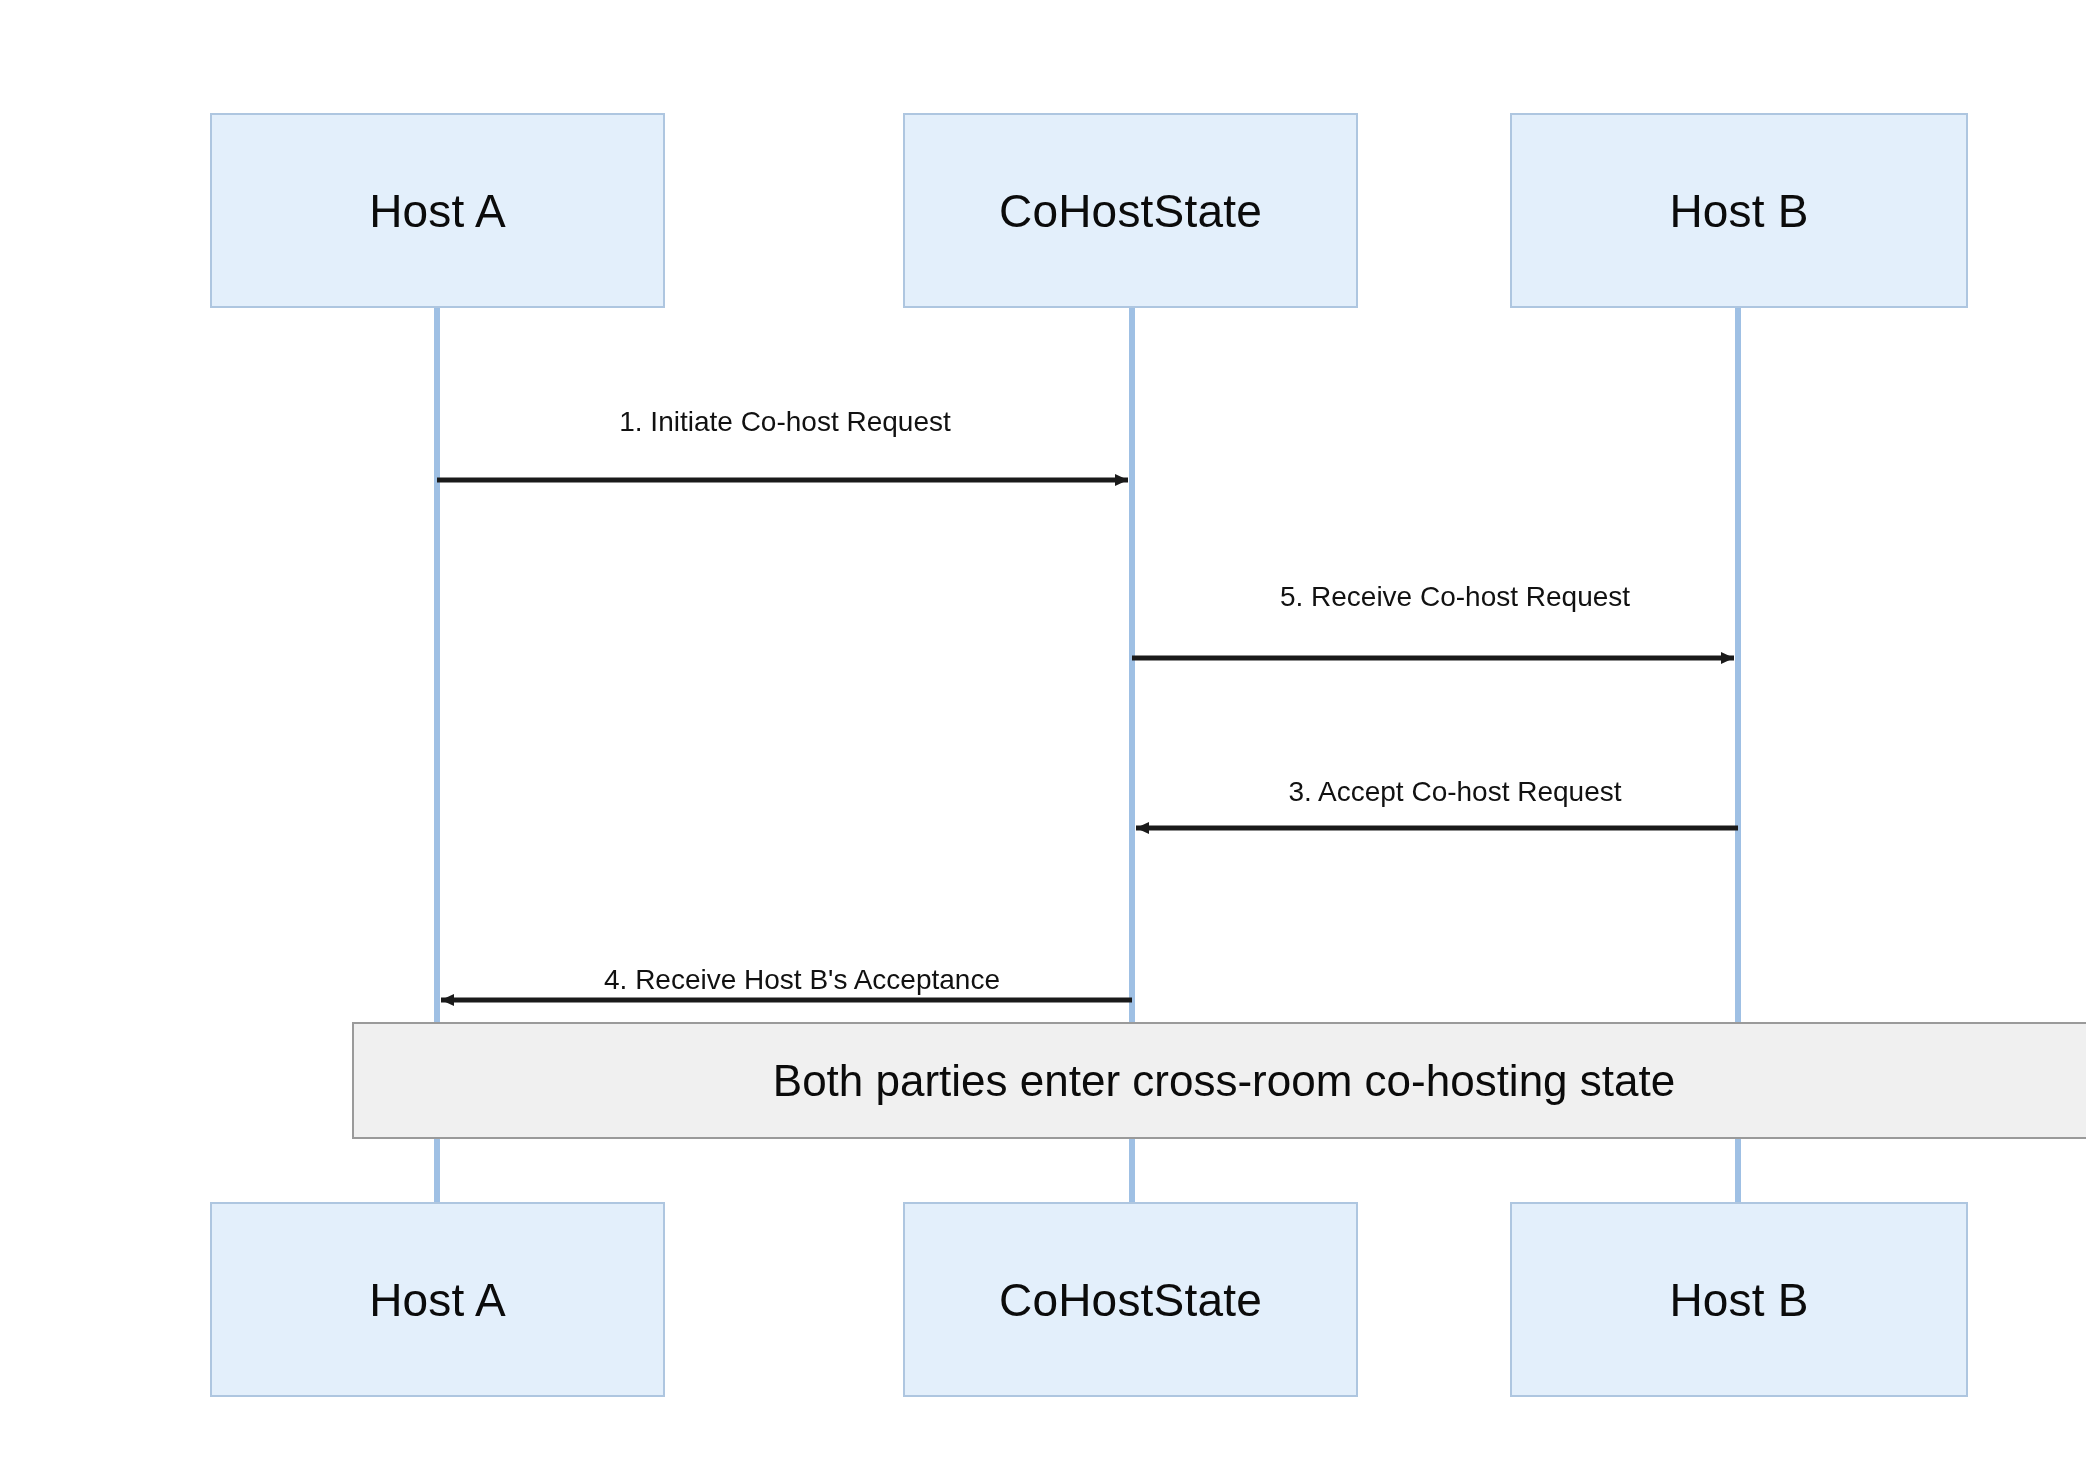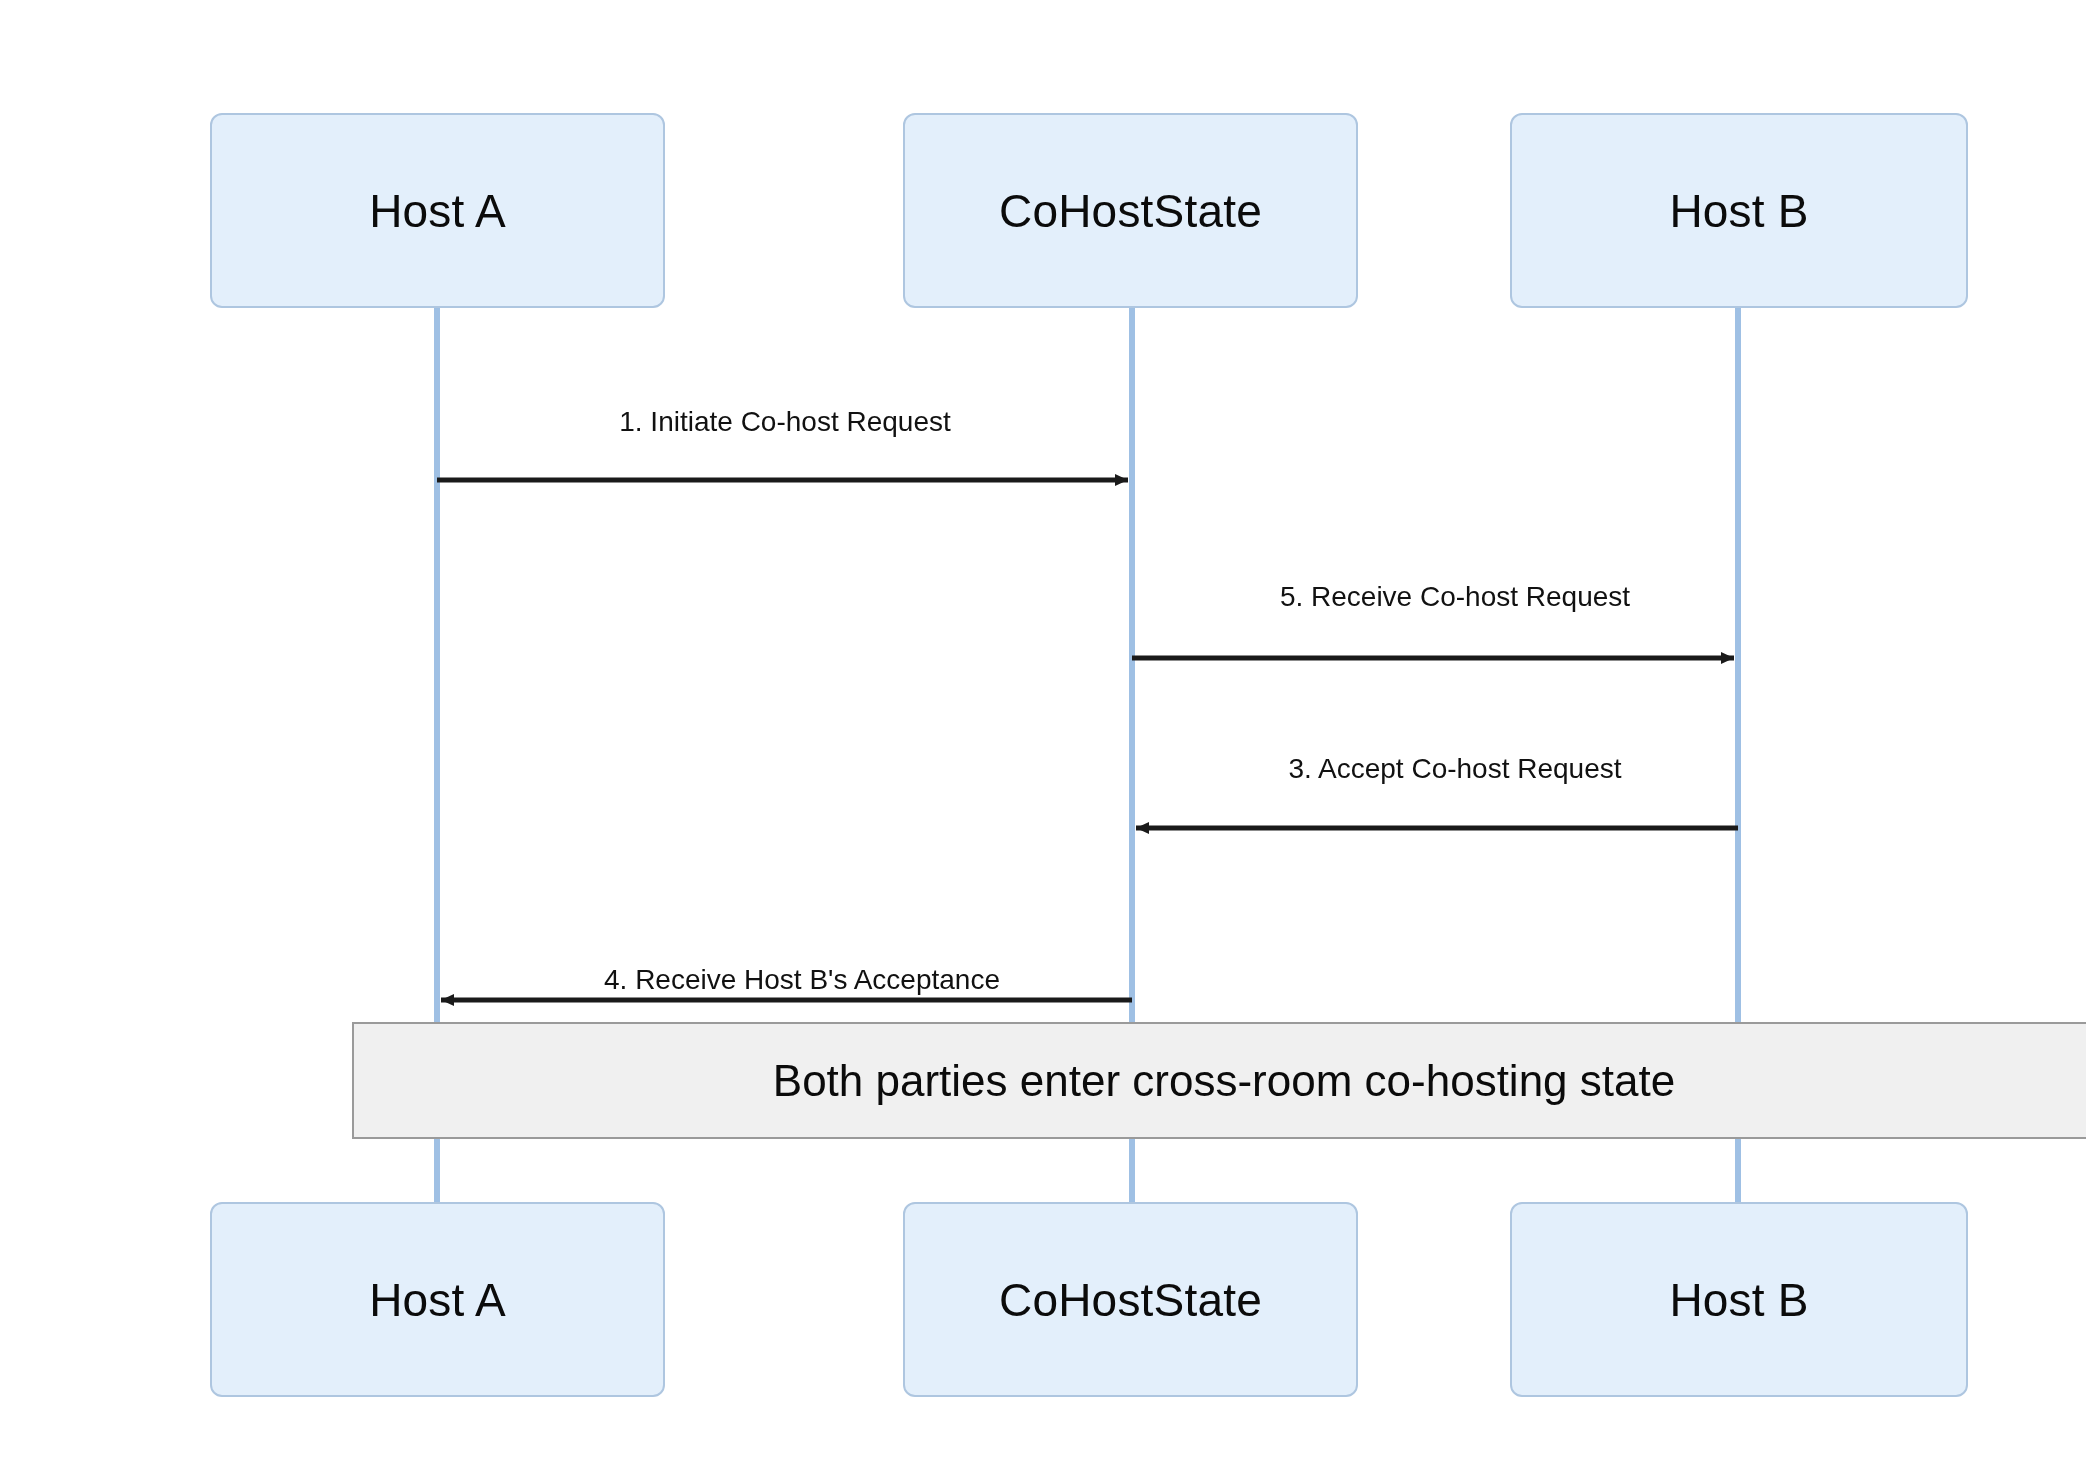--- a/index.html
+++ b/index.html
@@ -23,21 +23,21 @@
     inset: 0;
     width: 2086px;
     height: 1482px;
     display: block;
   }
   .participant-box {
     position: absolute;
     box-sizing: border-box;
     background: #e3effb;
     border: 2px solid #aec6e0;
-    border-radius: 12px;
+    border-radius: 0;
     display: flex;
     align-items: center;
     justify-content: center;
   }
   .participant-label {
     font-size: 46px;
     color: #0b0b0b;
     font-family: "Liberation Sans", sans-serif;
     letter-spacing: 0.2px;
     line-height: 1;
@@ -112,21 +112,21 @@
       <div class="participant-box" style="left: 903px; top: 1202px; width: 455px; height: 195px;">
         <span class="participant-label">CoHostState</span>
       </div>
       <div class="participant-box" style="left: 1510px; top: 1202px; width: 458px; height: 195px;">
         <span class="participant-label">Host B</span>
       </div>
     </div>
   <div id="labels-layer">
       <div class="msg-label anchor-center" style="left: 785px; top: 408px;">1. Initiate Co-host Request</div>
       <div class="msg-label anchor-center" style="left: 1455px; top: 583px;">5. Receive Co-host Request</div>
-      <div class="msg-label anchor-center" style="left: 1455px; top: 755px;">3. Accept Co-host Request</div>
+      <div class="msg-label anchor-center" style="left: 1455px; top: 778px;">3. Accept Co-host Request</div>
       <div class="msg-label anchor-center" style="left: 790px; top: 966px; margin-left: 12px;">4. Receive Host B's Acceptance</div>
     </div>
 
   <div class="note-box" id="note-box" style="left: 352px; top: 1022px; width: 1744px; height: 117px;">
     <span class="note-label">Both parties enter cross-room co-hosting state</span>
   </div>
 
 </div>
 
 </body></html>

